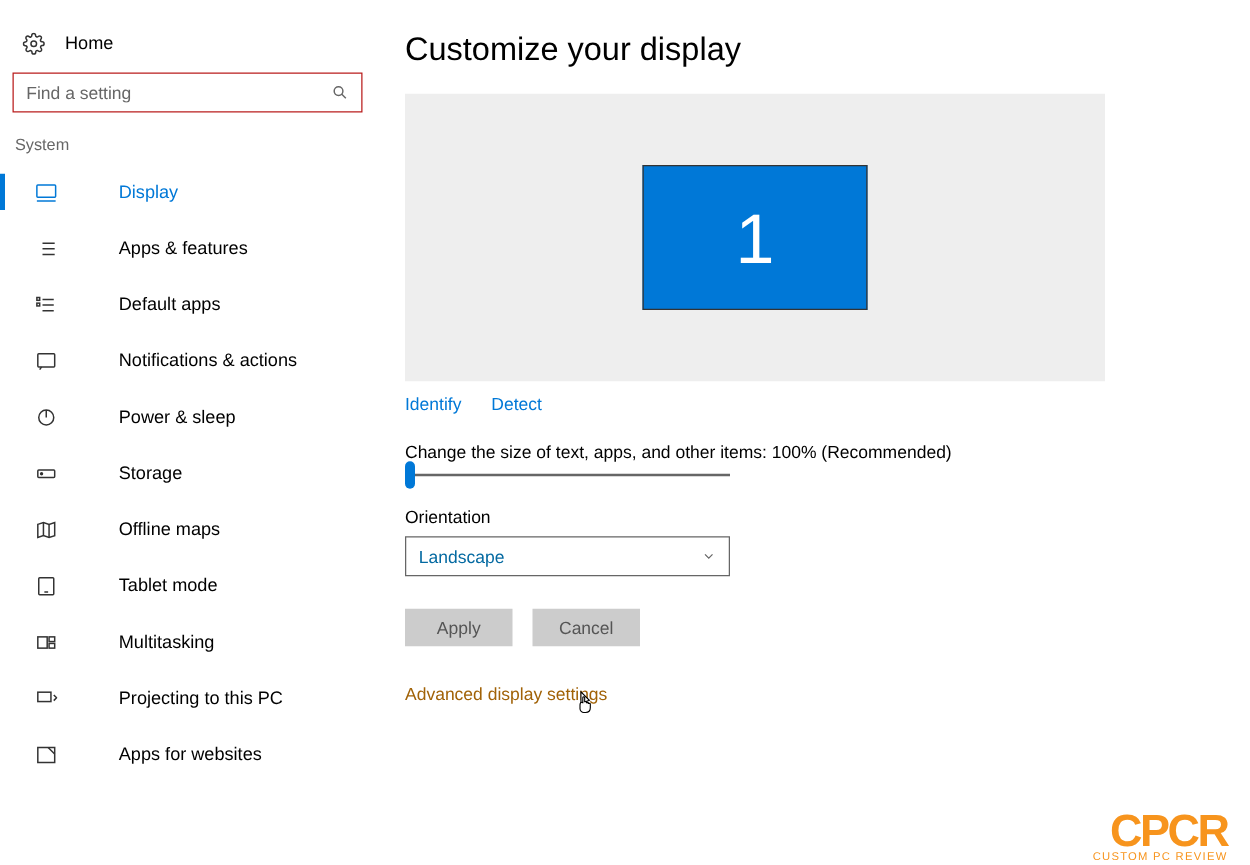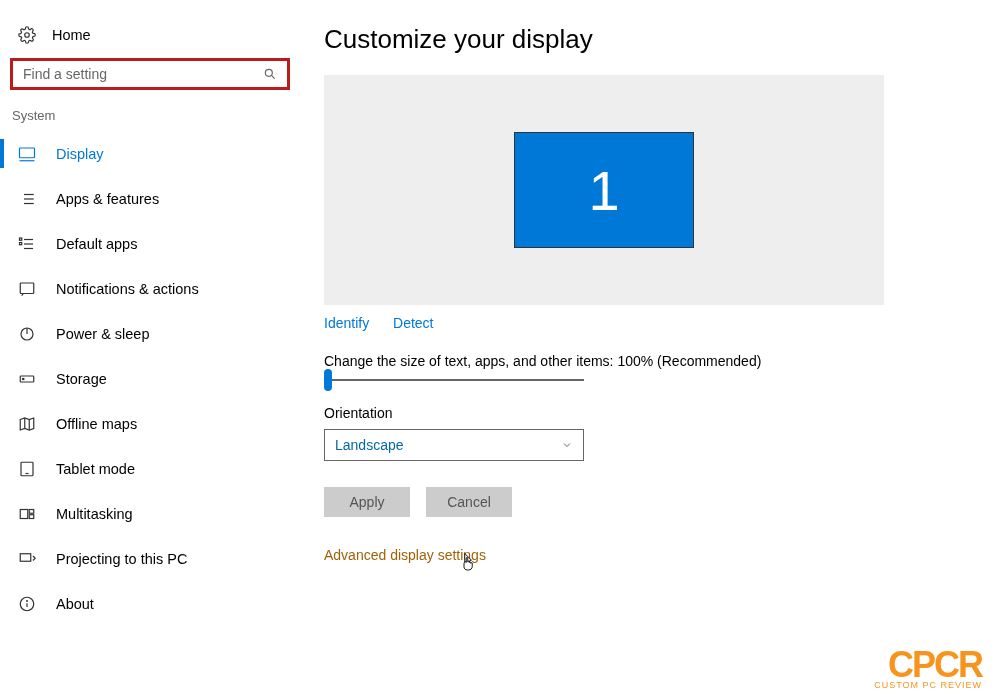--- a/index.html
+++ b/index.html
@@ -22,21 +22,21 @@
     display: flex;
     align-items: center;
     padding: 6px 18px 14px 18px;
     cursor: pointer;
   }
   .home-row .icon { width: 18px; height: 18px; display:flex; align-items:center; justify-content:center; margin-right: 16px; color:#333; }
   .search-wrap {
     padding: 0 10px 14px 10px;
   }
   .search-box {
-    border: 3px solid #b91c1c;
+    border: 1px solid #b91c1c;
     height: 32px;
     display: flex;
     align-items: center;
     padding: 0 10px;
     justify-content: space-between;
     color: #555;
   }
   .search-box input {
     border: none;
     outline: none;
@@ -48,23 +48,24 @@
   .search-box input::placeholder { color: #666; }
   .section-label {
     padding: 4px 12px 8px 12px;
     color: #666;
     font-size: 13px;
   }
   .nav-item {
     display: flex;
     align-items: center;
     height: 45px;
-    padding: 0 18px;
+    padding: 0 28px;
     cursor: pointer;
     position: relative;
+    gap: 29px;
   }
   .nav-item .icon {
     width: 18px; height: 18px;
     display:flex; align-items:center; justify-content:center;
     margin-right: 20px;
     color: #333;
   }
   .nav-item.active { color: #0078D7; }
   .nav-item.active .icon { color: #0078D7; }
   .nav-item.active::before {
@@ -324,31 +325,30 @@
     <div class="nav-item">
       <span class="icon">
         <svg viewBox="0 0 24 24" width="18" height="18" fill="none" stroke="currentColor" stroke-width="1.6">
             <rect x="3" y="5" width="14" height="10"></rect>
             <path d="M20 8l3 3-3 3"></path>
           </svg>
       </span>
       <span class="nav-label">Projecting to this PC</span>
     </div>
 
-
-    <div class="nav-item">
-      <span class="icon">
-        <svg viewBox="0 0 24 24" width="18" height="18" fill="none" stroke="currentColor" stroke-width="1.6">
-            <circle cx="12" cy="12" r="9"></circle>
-            <line x1="12" y1="11" x2="12" y2="16"></line>
-            <circle cx="12" cy="8" r="0.5" fill="currentColor"></circle>
-          </svg>
-      </span>
-      <span class="nav-label">About</span>
-    </div>
+    <div class="nav-item">
+      <span class="icon">
+        <svg viewBox="0 0 24 24" width="18" height="18" fill="none" stroke="currentColor" stroke-width="1.6">
+            <rect x="3" y="4" width="18" height="16"></rect>
+            <path d="M14 4l7 7"></path>
+          </svg>
+      </span>
+      <span class="nav-label">Apps for websites</span>
+    </div>
+
 
   </aside>
 
   <main class="main">
     <h1 class="page-title">Customize your display</h1>
 
     <div class="display-preview">
       <div class="monitor">
         <span>1</span>
       </div>

